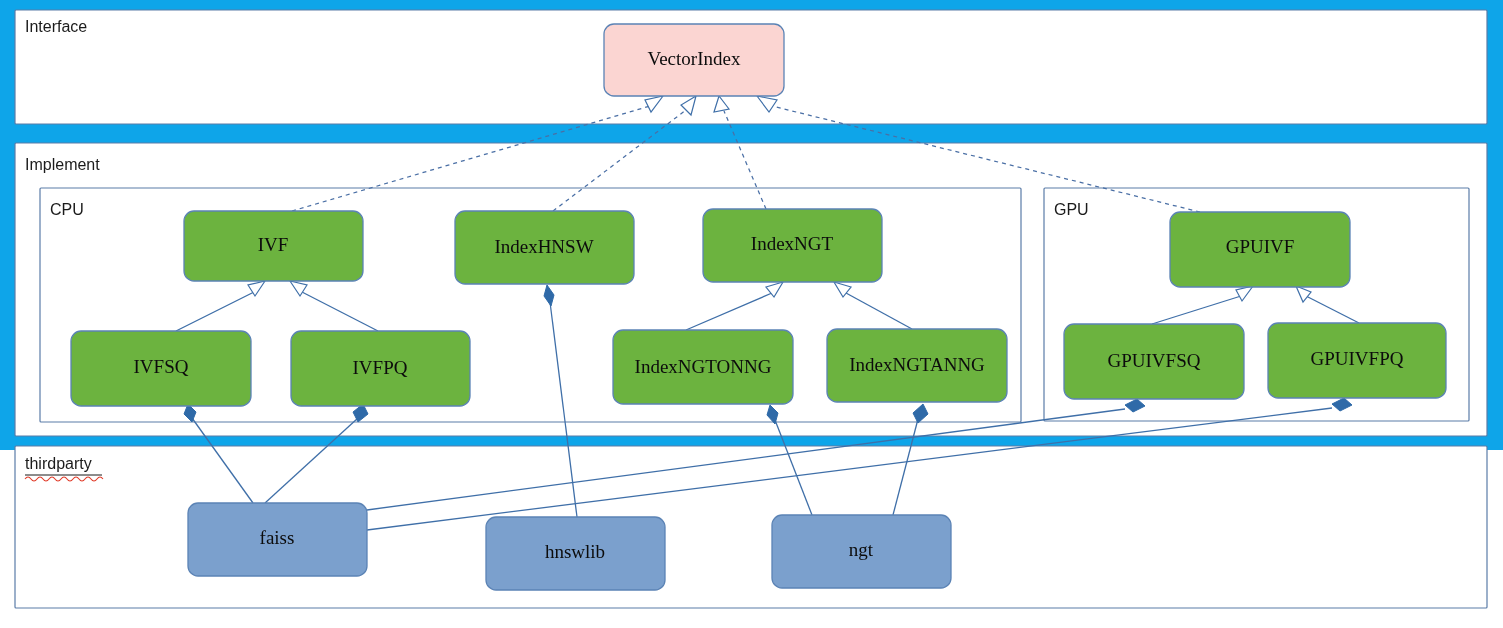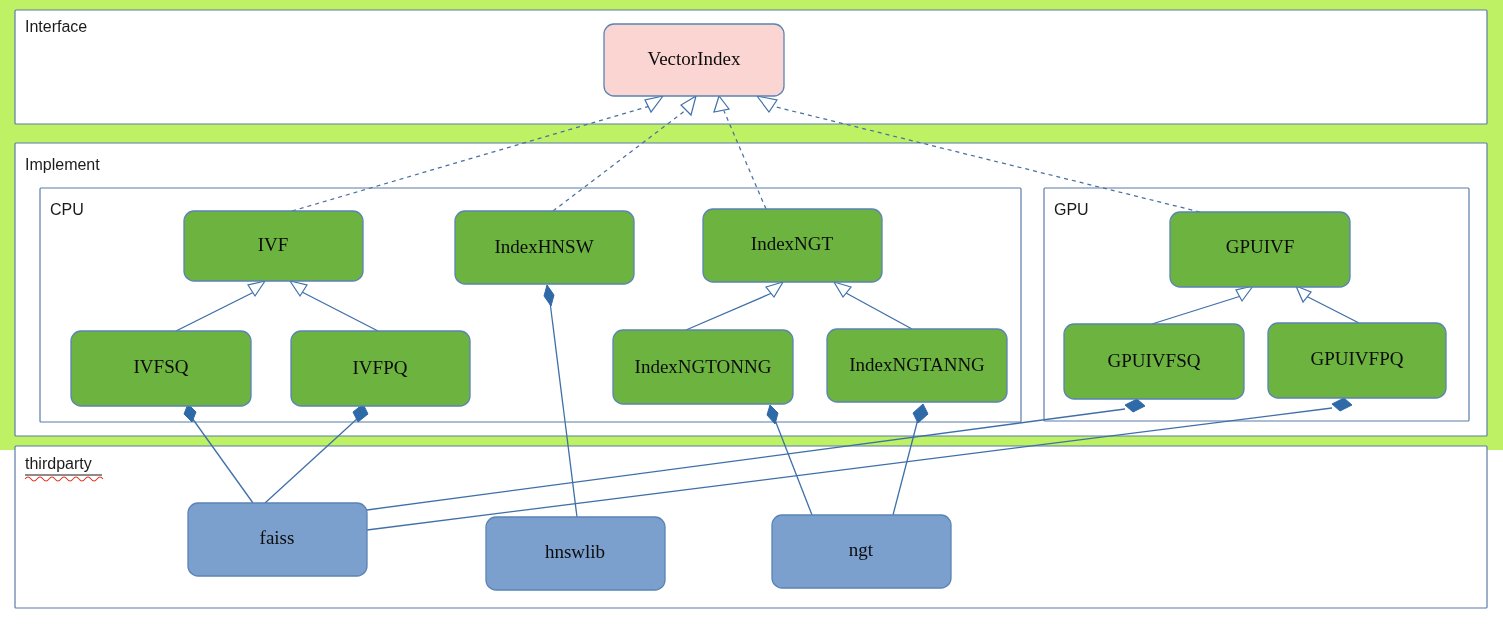--- a/index.html
+++ b/index.html
@@ -10,21 +10,21 @@
   body {
     width: 1503px;
     height: 628px;
     font-family: "Liberation Sans", sans-serif;
     overflow: hidden;
   }
   #diagram-root {
     position: relative;
     width: 1503px;
     height: 450px;
-    background: #bef264;
+    background: #0ea5e9;
   }
   svg#diagram-svg {
     position: absolute;
     top: 0;
     left: 0;
     width: 1503px;
     height: 628px;
     display: block;
   }
   .group-frame {

